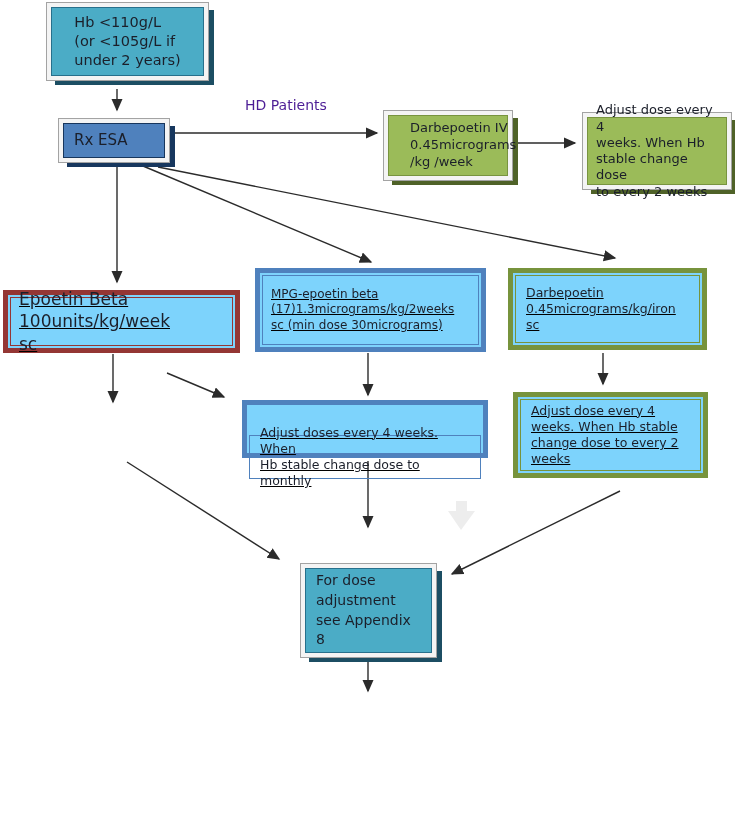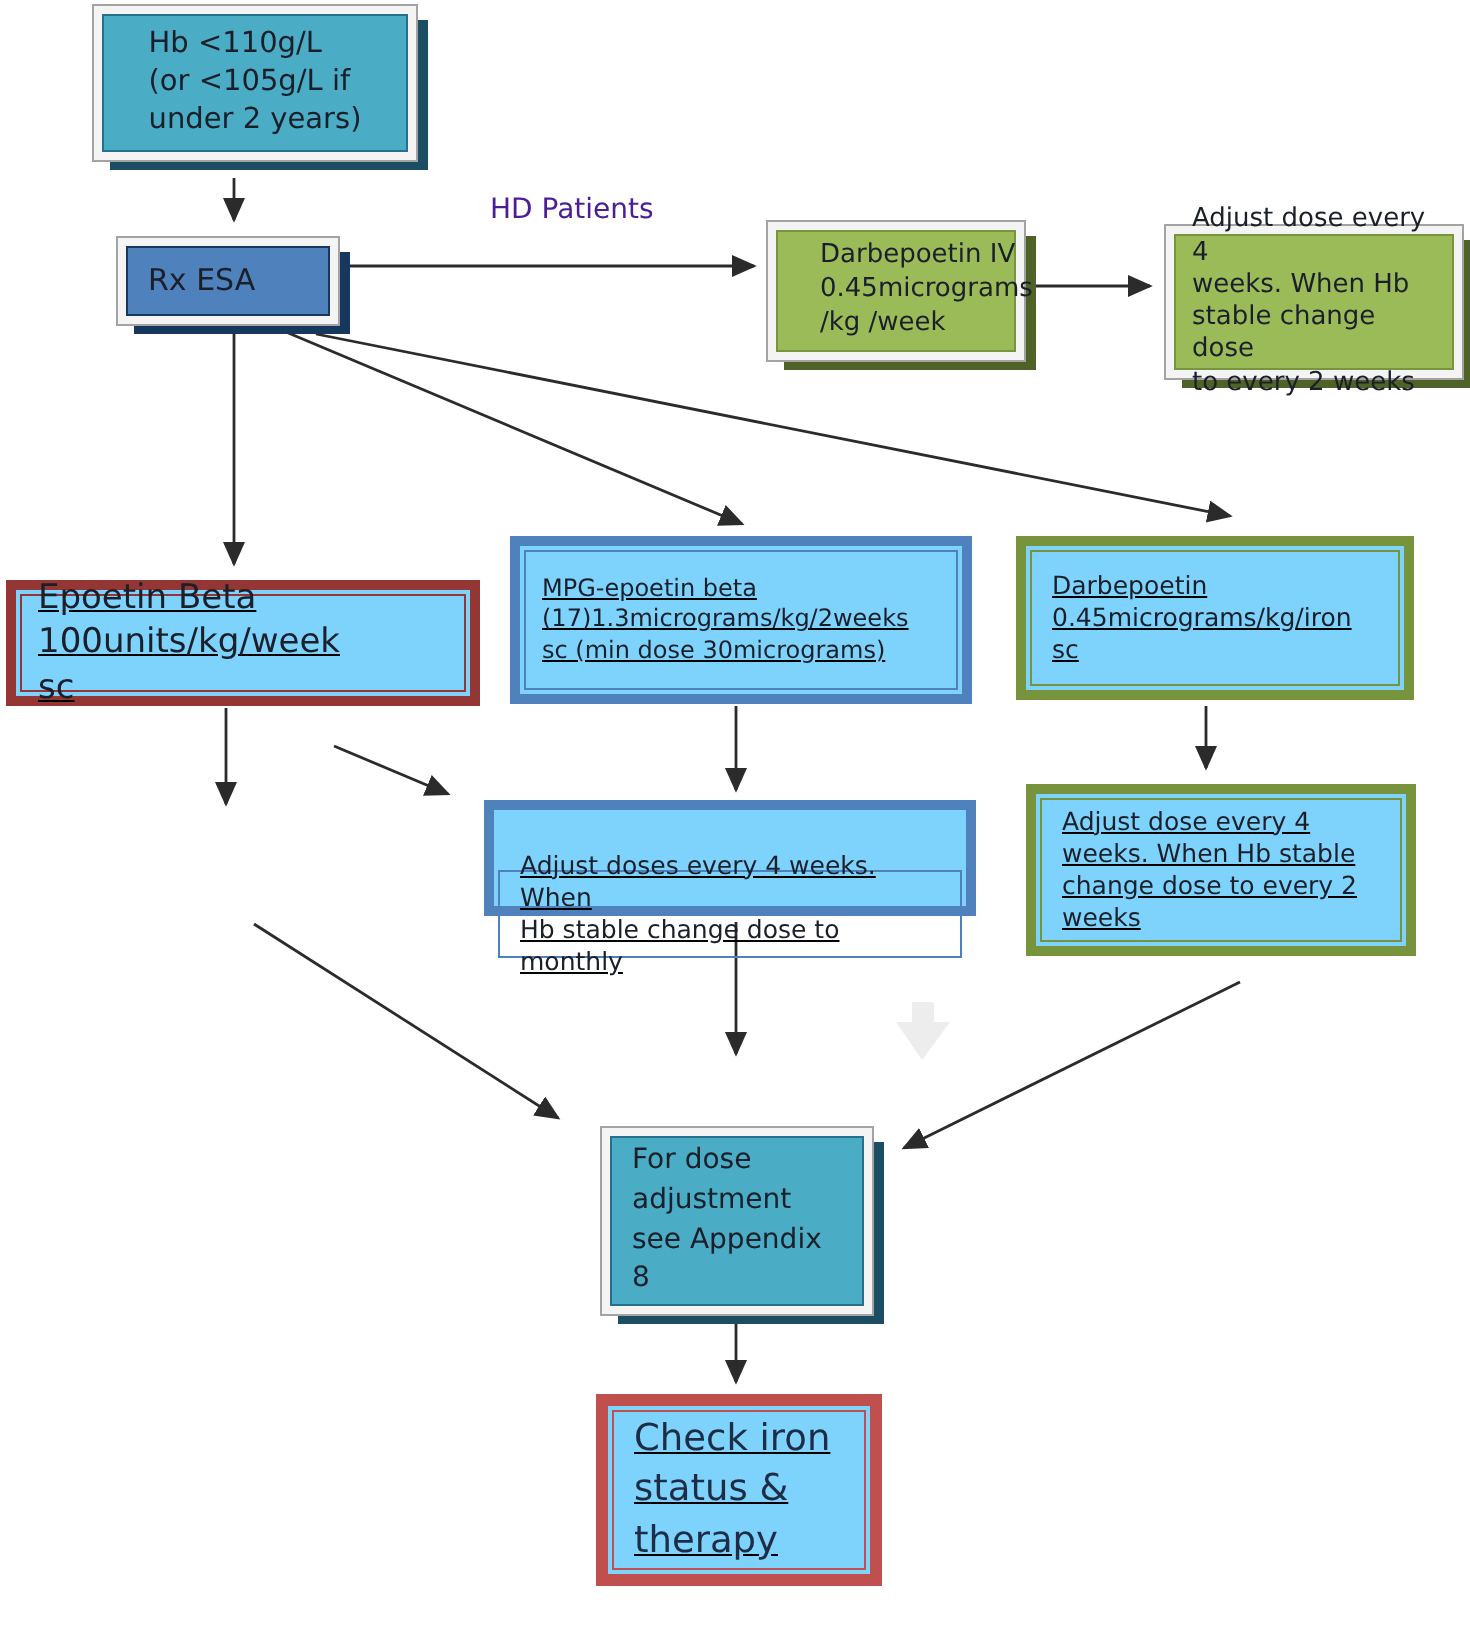--- a/index.html
+++ b/index.html
@@ -140,21 +140,14 @@
 
   <div class="shadow-box" style="left:300px;top:563px;width:137px;height:95px;--sh:var(--teal_shadow);">
     <div class="fill" style="--fc:var(--teal);--bc:var(--teal_border);padding:4px 10px;">
       <span class="box-text" style="font-size:14px;line-height:1.42;">For dose
 adjustment
 see Appendix
 8</span>
     </div>
   </div>
 
-  <div class="dbl" style="left:298px;top:697px;width:143px;height:96px;--bc:var(--red_border_light);border-width:6px;">
-    <div class="in" style="padding:0 10px;">
-      <span class="box-text" style="font-size:18.5px;line-height:1.38;color:#1F2C45;">Check iron
-status &amp;
-therapy</span>
-    </div>
-  </div>
 
 </div>
 
 </body></html>

